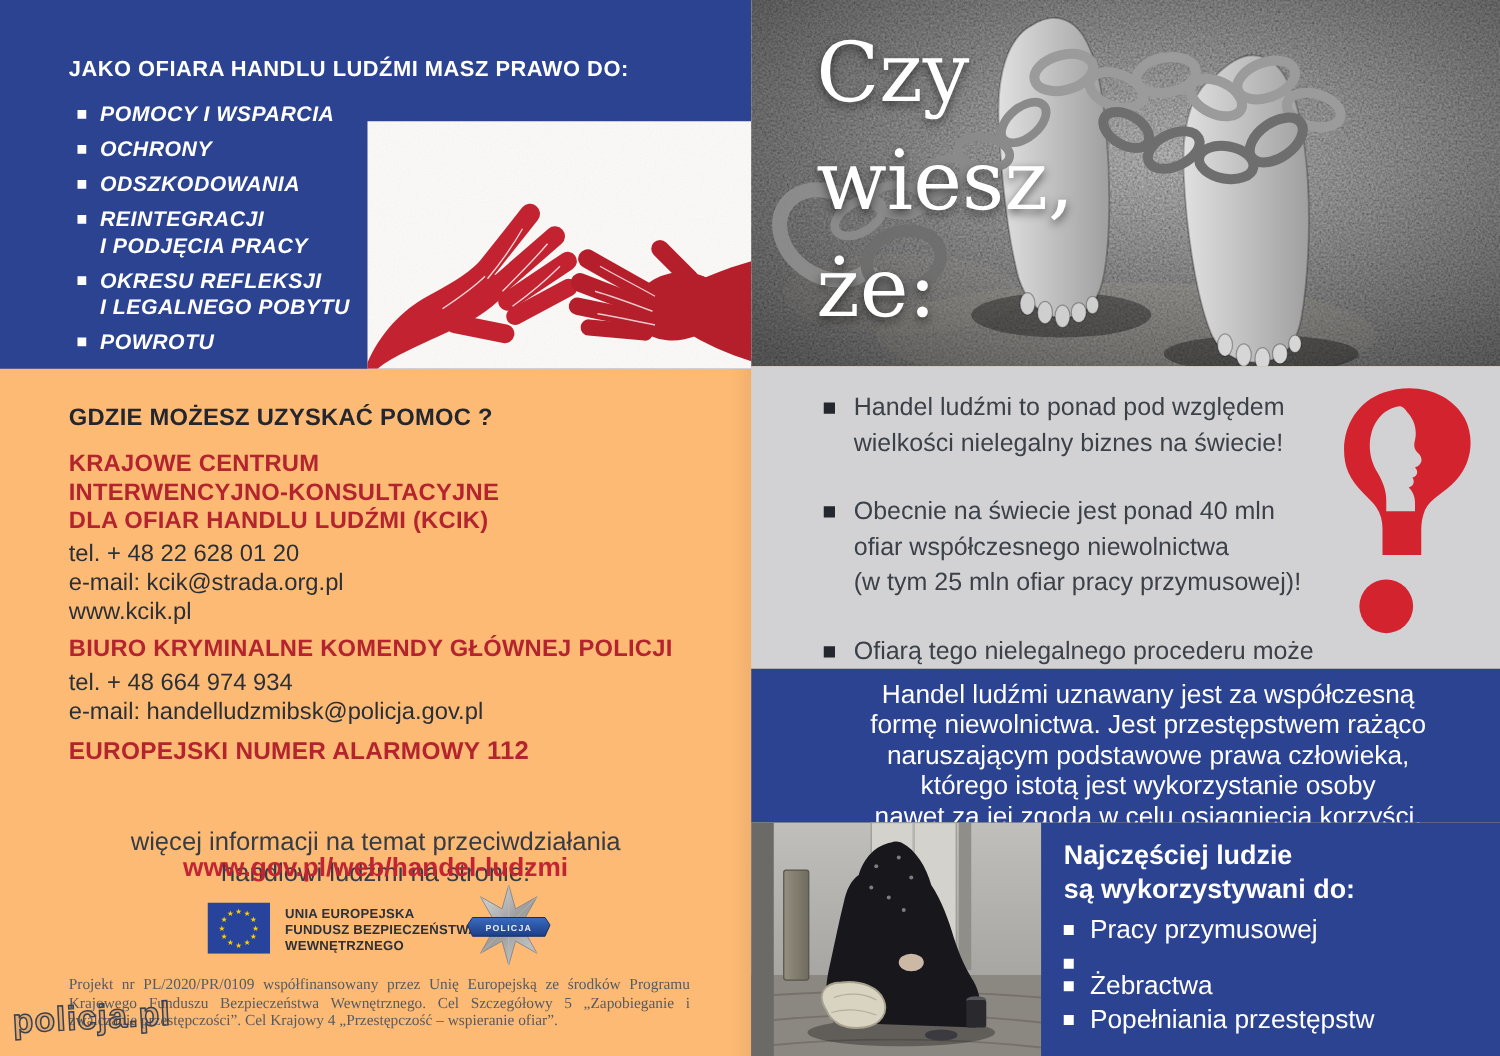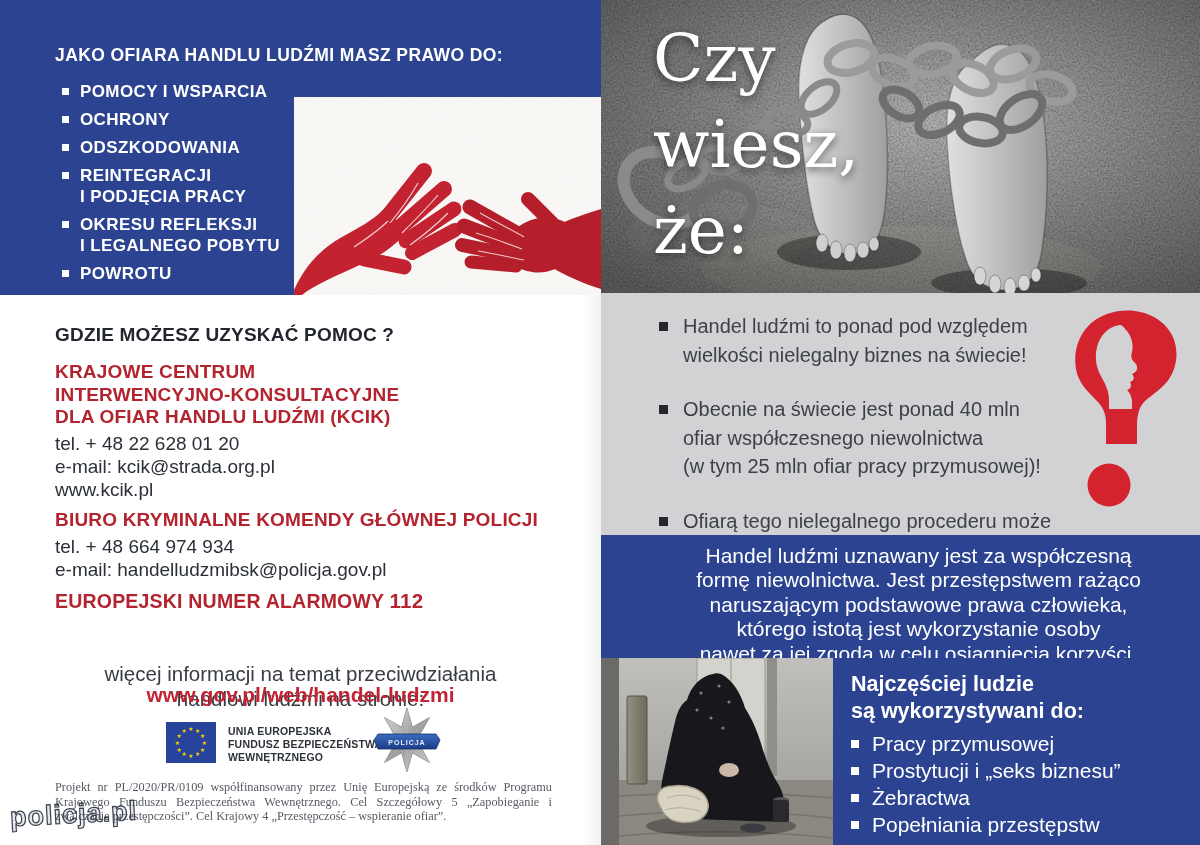--- a/index.html
+++ b/index.html
@@ -1,34 +1,34 @@
 <!DOCTYPE html>
 <html><head>
 <meta charset="utf-8">
 <style>
   * { margin:0; padding:0; box-sizing:border-box; }
   html,body { background:#e9e9e9; }
   .page {
-    position:relative; width:1200px; height:845px; background:#ffffff;
+    position:relative; width:1200px; height:845px; background:#fdba74;
     overflow:hidden; font-family:"Liberation Sans", sans-serif;
     margin:0 auto;
   }
   .abs { position:absolute; }
 
   
   .rights-panel { left:0; top:0; width:601px; height:295px; background:#2b4390; }
   .rights-heading {
     left:55px; top:44px; width:530px; color:#fff;
     font-size:17.5px; font-weight:700; line-height:22px; letter-spacing:.4px;
   }
   .rights-list { left:62px; top:81px; list-style:none; }
   .rights-list li { display:flex; gap:11px; margin-bottom:7px; }
   .sq-w { width:7px; height:7px; background:#fff; margin-top:7px; flex:none; }
   .rights-txt { color:#fff; font-size:17px; font-weight:700; line-height:21px;
-    letter-spacing:.4px; white-space:pre-line; }
+    letter-spacing:.4px; white-space:pre-line;font-style:italic; }
 
   .hands-art { left:294px; top:97px; width:307px; height:198px; }
 
   .help-heading { left:55px; top:324px; color:#23262e; font-size:19px; font-weight:700; letter-spacing:.2px; }
   .red-name { color:#b3242f; font-size:19px; font-weight:700; line-height:22.5px; white-space:pre-line; letter-spacing:.2px; }
   .contact  { color:#2b3038; font-size:19px; font-weight:400; line-height:23px; white-space:pre-line; }
   .kcik-name    { left:55px; top:361px; }
   .kcik-contact { left:55px; top:432px; }
   .biuro-name    { left:55px; top:509px; }
   .biuro-contact { left:55px; top:535px; }
@@ -413,21 +413,20 @@
     <div class="abs exploit-content">
       <div class="exploit-heading">Najczęściej ludzie
 są wykorzystywani do:</div>
       <ul class="exploit-list">
         <li>
             <span class="sq-w2"></span>
             <span class="exploit-txt">Pracy przymusowej</span>
           </li>
         <li>
             <span class="sq-w2"></span>
-            <span class="exploit-txt">Prostytucji i „seks biznesu”</span>
           </li>
         <li>
             <span class="sq-w2"></span>
             <span class="exploit-txt">Żebractwa</span>
           </li>
         <li>
             <span class="sq-w2"></span>
             <span class="exploit-txt">Popełniania przestępstw</span>
           </li>
       </ul>

